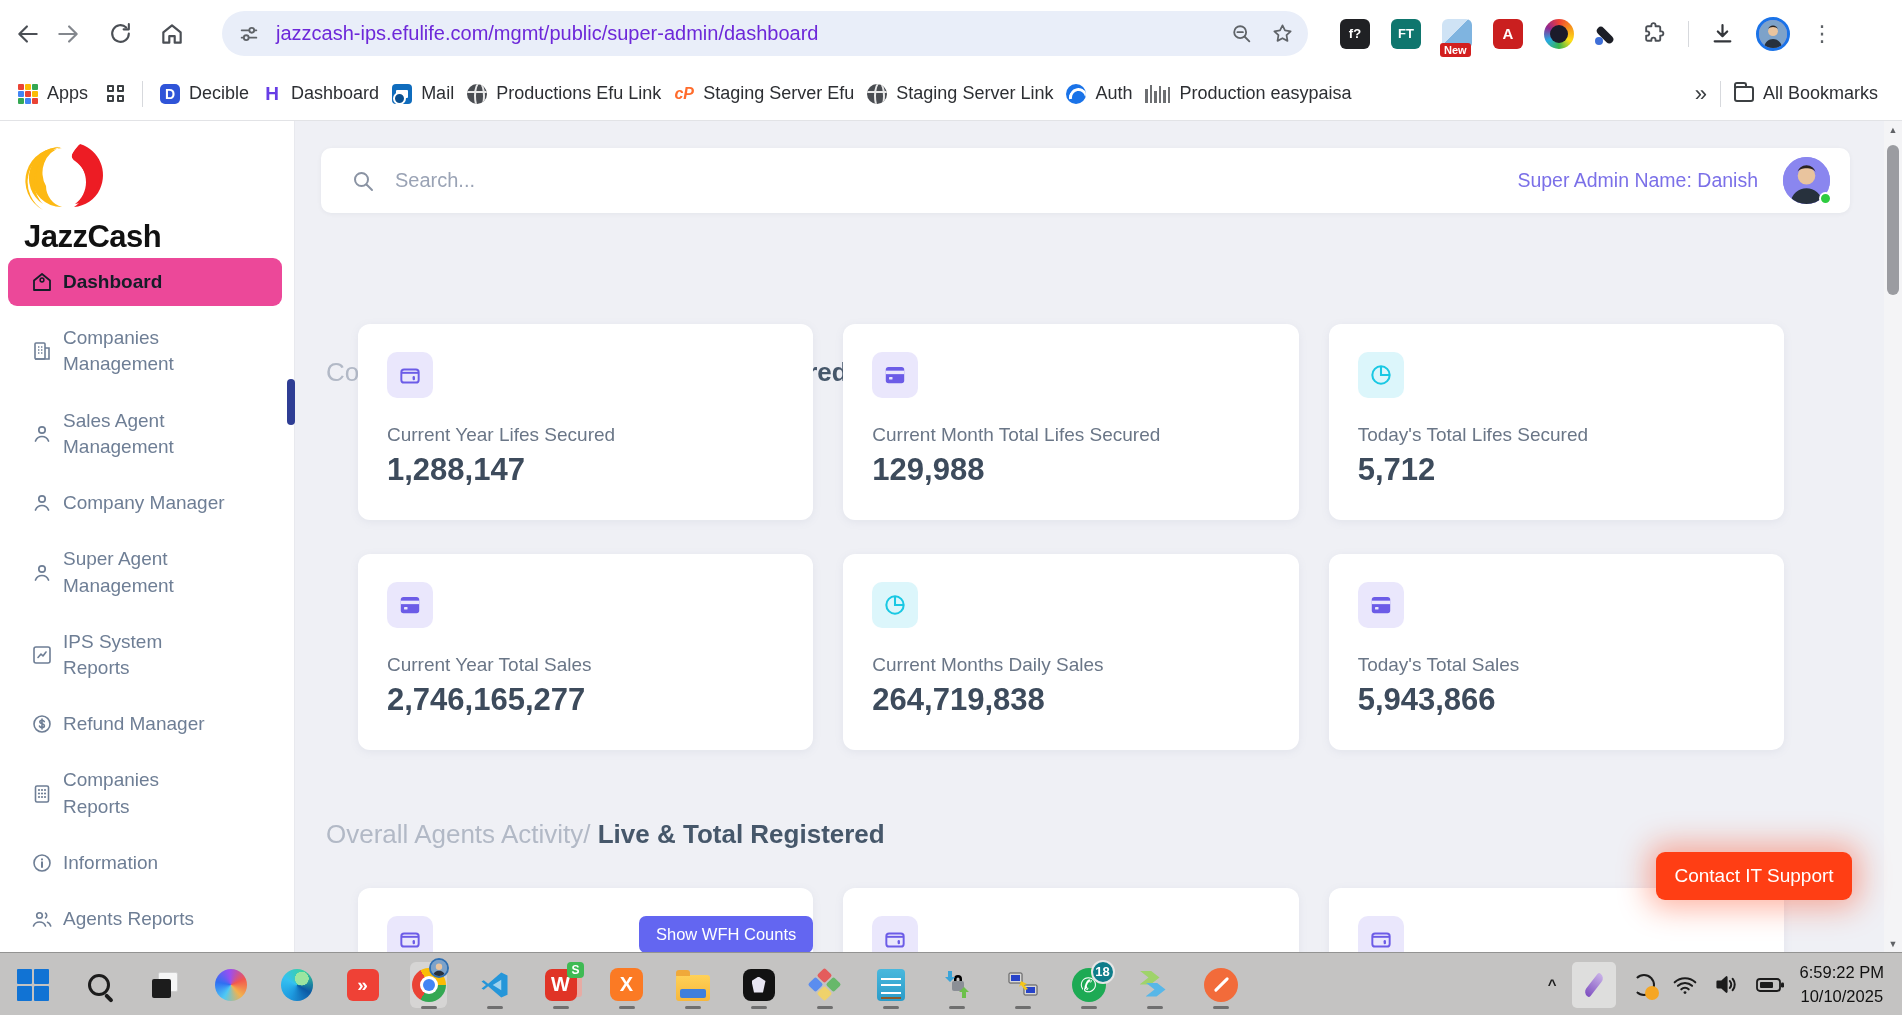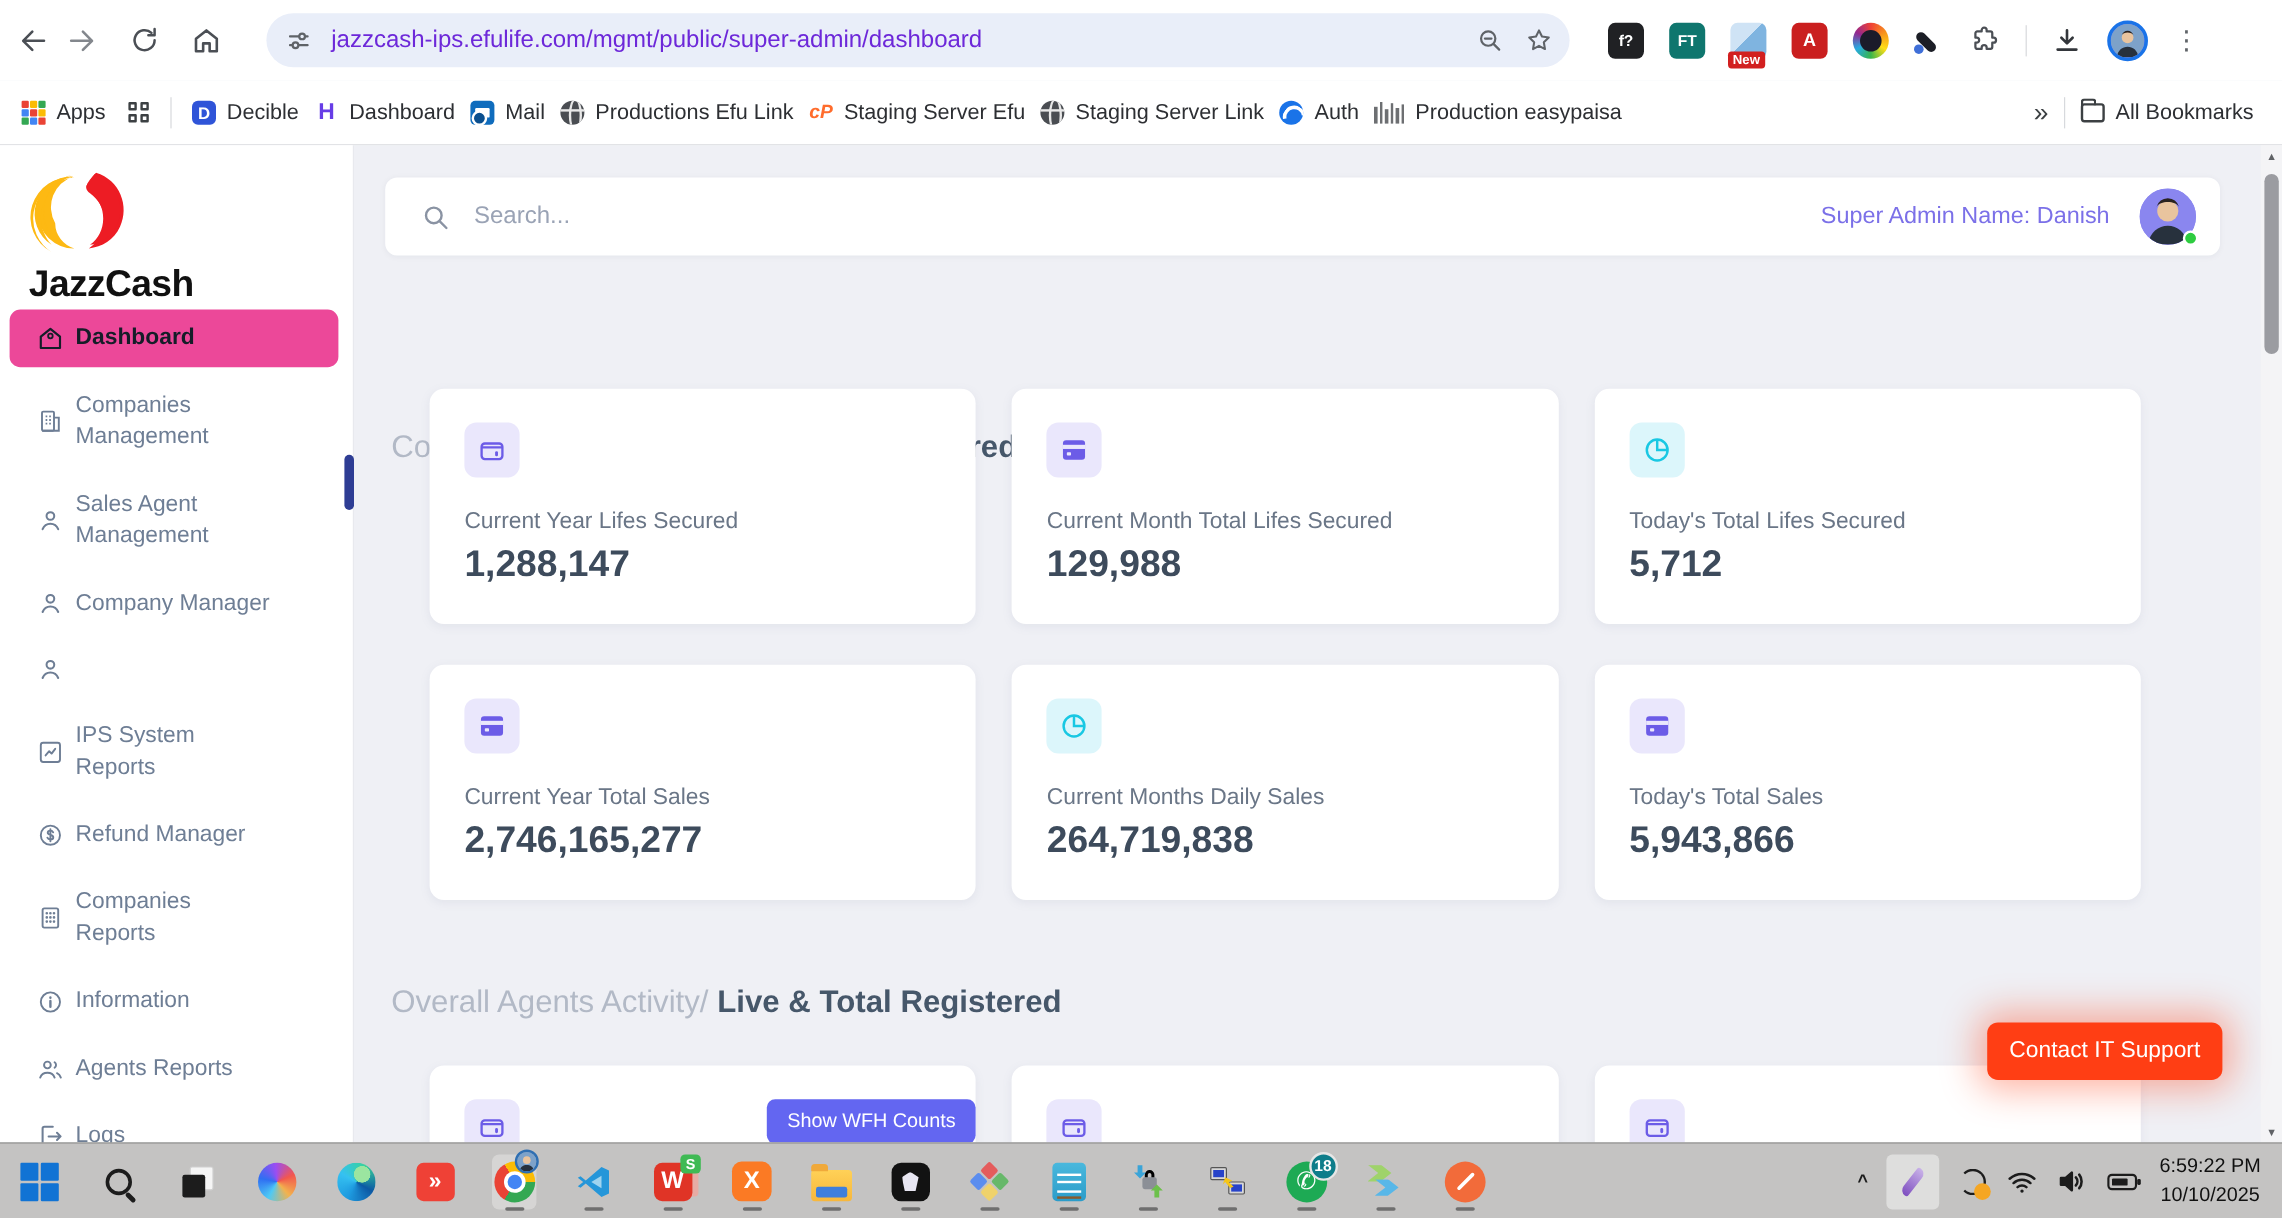--- a/index.html
+++ b/index.html
@@ -354,20 +354,21 @@
         </span>
       <span class="mi-label">Company Manager</span>
     </div>
     <div class="menu-item">
       <span class="mi-icon">
           <svg viewBox="0 0 24 24" fill="none" stroke="currentColor" stroke-width="1.7" stroke-linecap="round">
             <circle cx="12" cy="8" r="3.2"></circle>
             <path d="M5.5 19c1.2-3 3.6-4.5 6.5-4.5s5.3 1.5 6.5 4.5"></path>
           </svg>
         </span>
+      <span class="mi-label">Super Agent Management</span>
     </div>
     <div class="menu-item">
       <span class="mi-icon">
           <svg viewBox="0 0 24 24" fill="none" stroke="currentColor" stroke-width="1.6" stroke-linecap="round" stroke-linejoin="round">
             <rect x="4" y="4" width="16" height="16" rx="2"></rect>
             <path d="M8 14.5l3-3.5 2 2 3-4"></path>
           </svg>
         </span>
       <span class="mi-label">IPS System Reports</span>
     </div>

